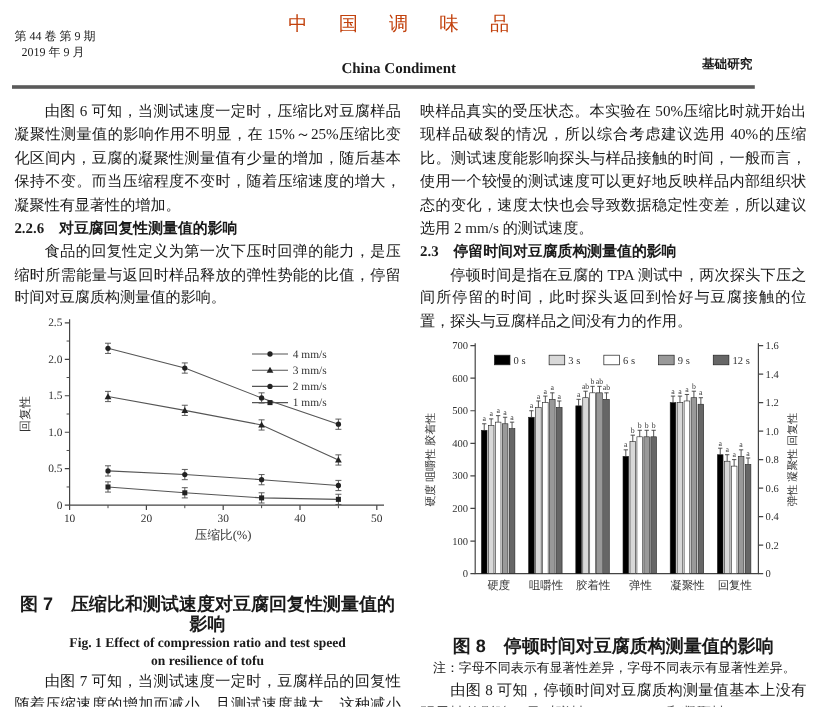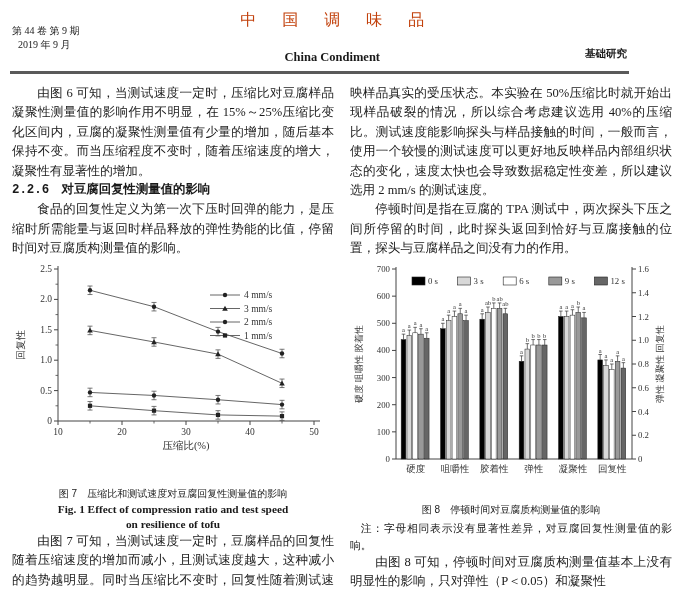--- a/index.html
+++ b/index.html
@@ -15,24 +15,24 @@
   .jh-cn { font-size:16px; letter-spacing:11px; color:#c2410c; padding-left:11px; }
   .jh-en { font-size:12.5px; font-weight:bold; margin-top:19px; }
   .jh-right { font-size:10.5px; font-weight:bold; font-family:"Liberation Sans","DejaVu Sans",sans-serif; align-self:flex-end; padding-bottom:4px; }
   .jrule { height:3px; background:#5a5a5a; margin:0 2px 10px 2px; }
 
   
   .cols { display:flex; gap:16px; padding:0 4px; }
   .col { width:325px; font-size:12.6px; line-height:19.4px; text-align:justify; }
   .para { text-indent:2em; }
   .para.noindent { text-indent:0; }
-  .sec-head { font-weight:bold; font-family:Liberation Mono, monospace; font-size:12.4px; }
+  .sec-head { font-weight:bold; font-family:Liberation Serif, serif; font-size:12.4px; }
 
   figure { margin:2px 0 0 0; text-align:center; }
-  .cap-cn { font-size:10px; font-weight:normal; font-family:"Liberation Sans","DejaVu Sans",sans-serif; line-height:17px; margin-top:6px; }
+  .cap-cn { font-size:15px; font-weight:bold; font-family:"Liberation Sans","DejaVu Sans",sans-serif; line-height:17px; margin-top:16px; }
   .cap-en { font-size:11.3px; font-weight:bold; font-family:"Liberation Serif","DejaVu Serif",serif; line-height:15px; }
   .fig-note { font-size:10.8px; line-height:16.5px; text-align:justify; text-indent:1em; margin-top:2px; }
   svg text { font-family:"Liberation Serif","DejaVu Serif",serif; fill:#333; }
 </style>
 </head>
 <body>
 
 <div class="page">
 
   <div class="jheader">
@@ -173,20 +173,21 @@
           </svg>
         <div class="cap-cn">图 7　压缩比和测试速度对豆腐回复性测量值的影响</div>
         <div class="cap-en">Fig. 1 Effect of compression ratio and test speed</div>
         <div class="cap-en">on resilience of tofu</div>
       </figure>
       <p class="para">由图 7 可知，当测试速度一定时，豆腐样品的回复性随着压缩速度的增加而减小，且测试速度越大，这种减小的趋势越明显。同时当压缩比不变时，回复性随着测试速度的提高而显著增加。</p>
     </div>
 
     <div class="col">
       <p class="para noindent">映样品真实的受压状态。本实验在 50%压缩比时就开始出现样品破裂的情况，所以综合考虑建议选用 40%的压缩比。测试速度能影响探头与样品接触的时间，一般而言，使用一个较慢的测试速度可以更好地反映样品内部组织状态的变化，速度太快也会导致数据稳定性变差，所以建议选用 2 mm/s 的测试速度。</p>
+      <p class="sec-head">2.3　停留时间对豆腐质构测量值的影响</p>
       <p class="para">停顿时间是指在豆腐的 TPA 测试中，两次探头下压之间所停留的时间，此时探头返回到恰好与豆腐接触的位置，探头与豆腐样品之间没有力的作用。</p>
       <figure>
         <svg id="fig8" width="322" height="228">
             <path d="M46,6 L46,198 L282,198 L282,6" stroke="#444" fill="none" stroke-width="1"></path>
             <line x1="46" y1="198" x2="42" y2="198" stroke="#444" stroke-width="1"></line>
             <text x="40" y="201" text-anchor="end" font-size="8.8">0</text>
             <line x1="46" y1="170.85714285714286" x2="42" y2="170.85714285714286" stroke="#444" stroke-width="1"></line>
             <text x="40" y="173.85714285714286" text-anchor="end" font-size="8.8">100</text>
             <line x1="46" y1="143.71428571428572" x2="42" y2="143.71428571428572" stroke="#444" stroke-width="1"></line>
             <text x="40" y="146.71428571428572" text-anchor="end" font-size="8.8">200</text>
@@ -352,18 +353,18 @@
             <text x="123.6" y="23" font-size="8.8">3 s</text>
             <rect x="153.2" y="16" width="13" height="8" fill="#ffffff" stroke="#222" stroke-width="0.6"></rect>
             <text x="169.2" y="23" font-size="8.8">6 s</text>
             <rect x="198.79999999999998" y="16" width="13" height="8" fill="#999999" stroke="#222" stroke-width="0.6"></rect>
             <text x="214.79999999999998" y="23" font-size="8.8">9 s</text>
             <rect x="244.39999999999998" y="16" width="13" height="8" fill="#666666" stroke="#222" stroke-width="0.6"></rect>
             <text x="260.4" y="23" font-size="8.8">12 s</text>
           </svg>
         <div class="cap-cn">图 8　停顿时间对豆腐质构测量值的影响</div>
       </figure>
-      <p class="fig-note">注：字母相同表示没有显著性差异，对豆腐回复性测量值的影响。</p>
+      <p class="fig-note">注：字母不同表示有显著性差异，字母不同表示有显著性差异。</p>
       <p class="para">由图 8 可知，停顿时间对豆腐质构测量值基本上没有明显性的影响，只对弹性（P＜0.05）和凝聚性</p>
     </div>
 
   </div>
 </div>
 
 </body></html>

